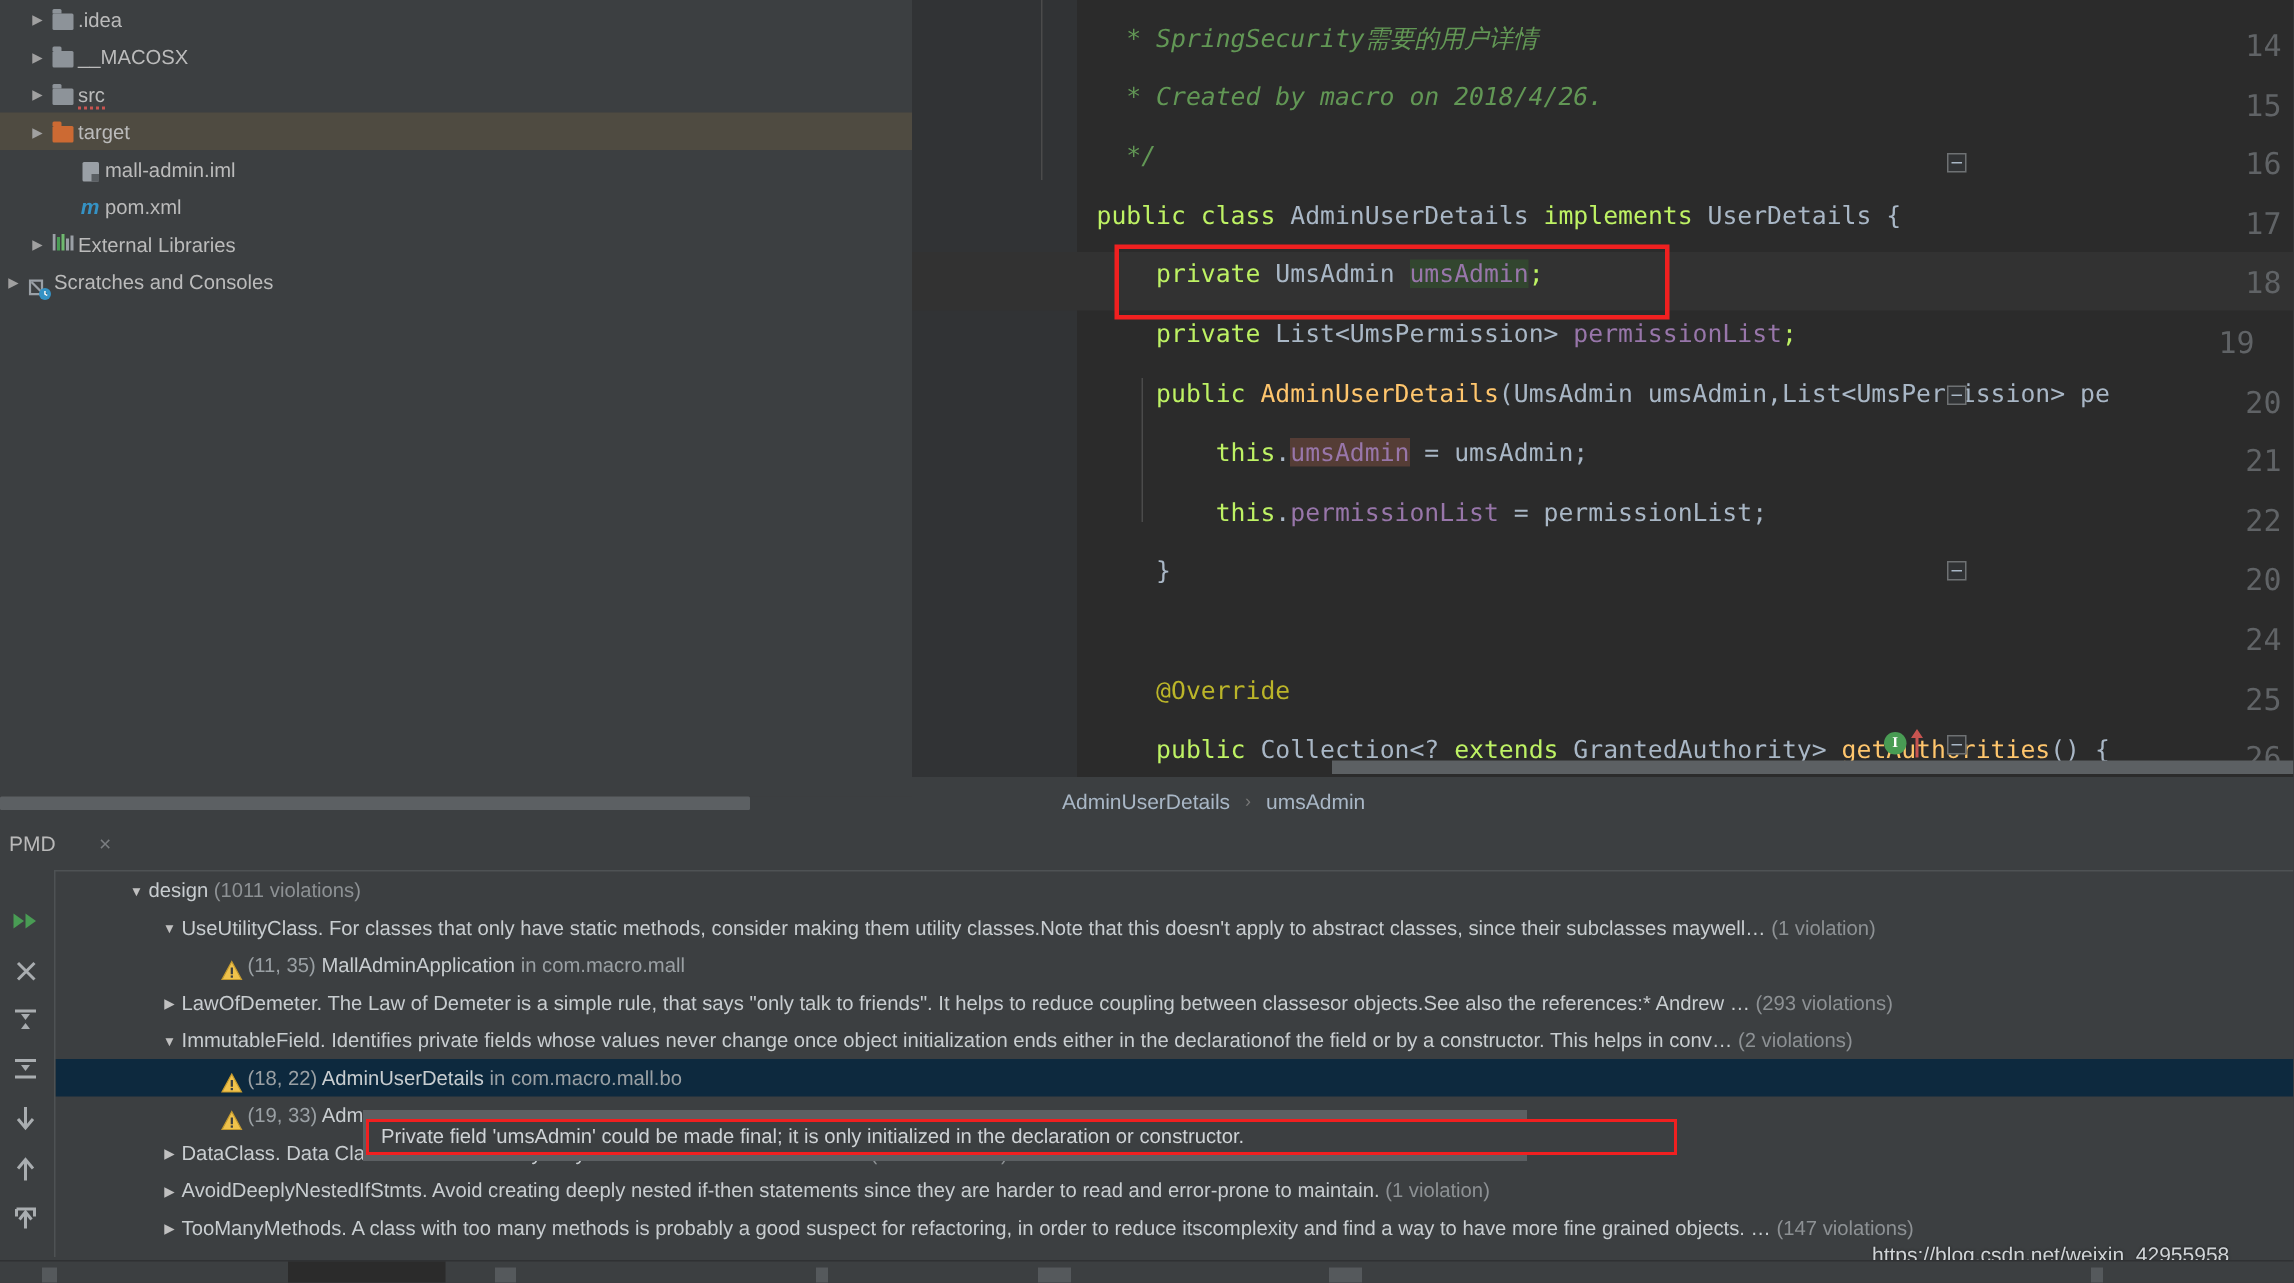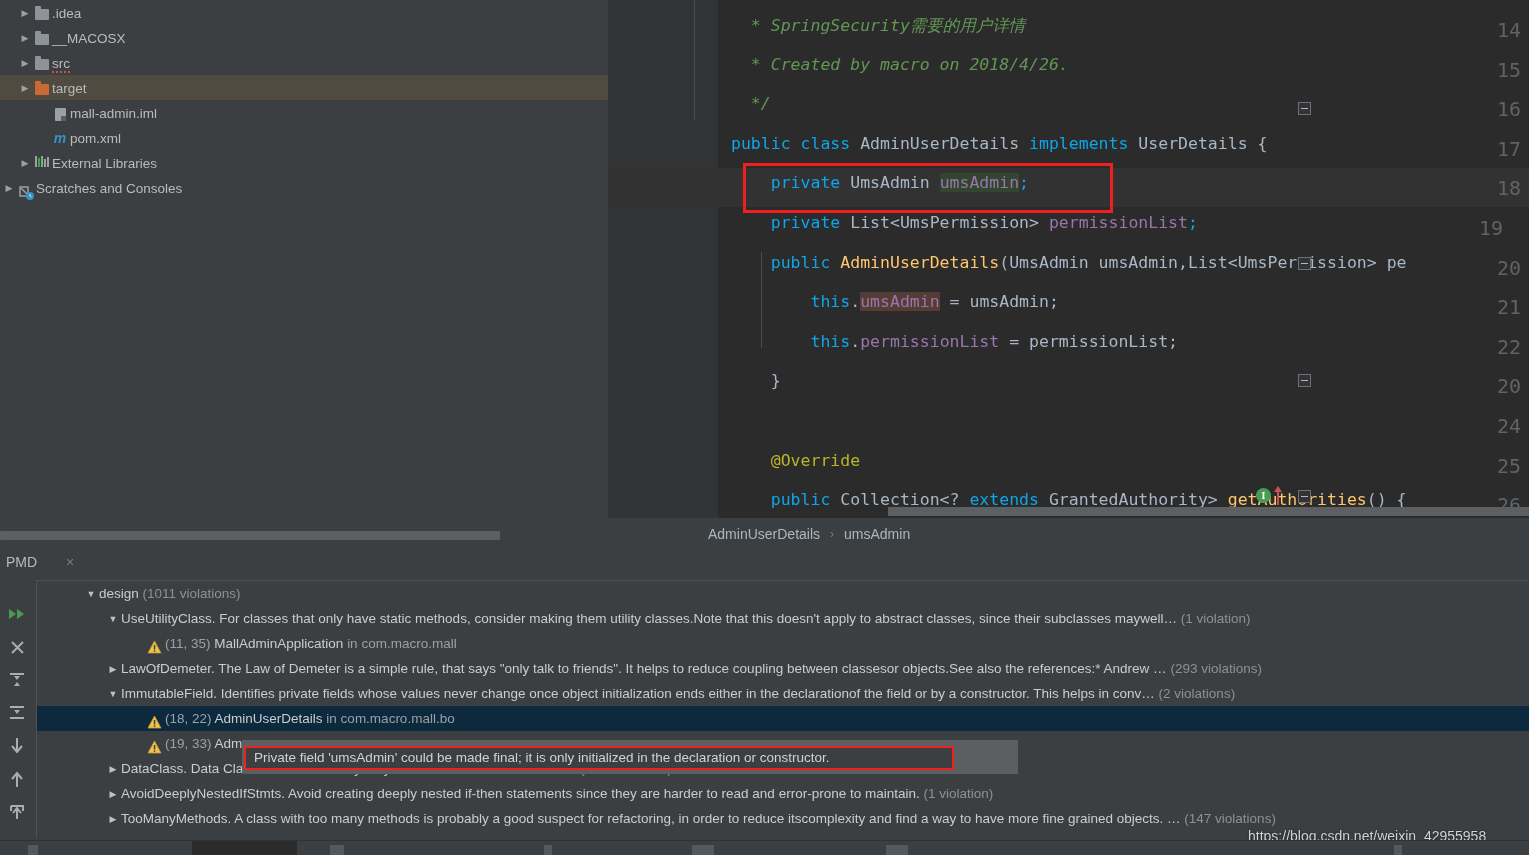--- a/index.html
+++ b/index.html
@@ -81,21 +81,21 @@
     position:absolute; left:110px; top:0; right:0; height:518px; background:#2b2b2b;
   }
   .ln {
     position:absolute; right:8px; width:60px; text-align:right;
     color:#606366; font-family:"DejaVu Sans Mono", monospace; font-size:20px;
   }
   .cline {
     position:absolute; left:0; white-space:pre;
     font-family:"DejaVu Sans Mono", monospace; font-size:16.5px; letter-spacing:0px;
   }
-  .kw   { color:#0ea5e9;margin-top:28px; }
+  .kw   { color:#bef264;margin-top:28px; }
   .typ  { color:#a9b7c6; }
   .fld  { color:#9876aa; }
   .cmt  { color:#629755; font-style:italic; }
   .ann  { color:#bbb529; }
   .mth  { color:#ffc66d; }
   .pln  { color:#a9b7c6; }
   .hl-green { background:#32462f; }
   .hl-brown { background:#553d36; }
   .line-bg-18 {
     position:absolute; left:0; width:921px; height:39px; background:#323232;
@@ -175,21 +175,21 @@
   .muted{ color:#8d9194; }
   .loc{ color:#9aa0a4; }
   .pkg{ color:#9aa0a4; }
 
   
   .tt-shadow{
     position:absolute; left:242px; top:740px; width:776px; height:34px;
     background:#5b5f62;
   }
   .tooltip{
-    position:absolute; left:244px; top:746px; width:710px; height:24px;
+    position:absolute; left:244px; top:746px; width:874px; height:24px;
     background:#3c3f41; border:2px solid #f02020;
     color:#cfd3d6; font-size:13.5px; line-height:20px; padding-left:8px;
     white-space:nowrap;
   }
 
   
   .watermark{
     position:absolute; left:1248px; top:828px;
     color:#d0d4d7; font-size:14px; white-space:nowrap;
     text-shadow: 0 0 2px rgba(0,0,0,.6);

